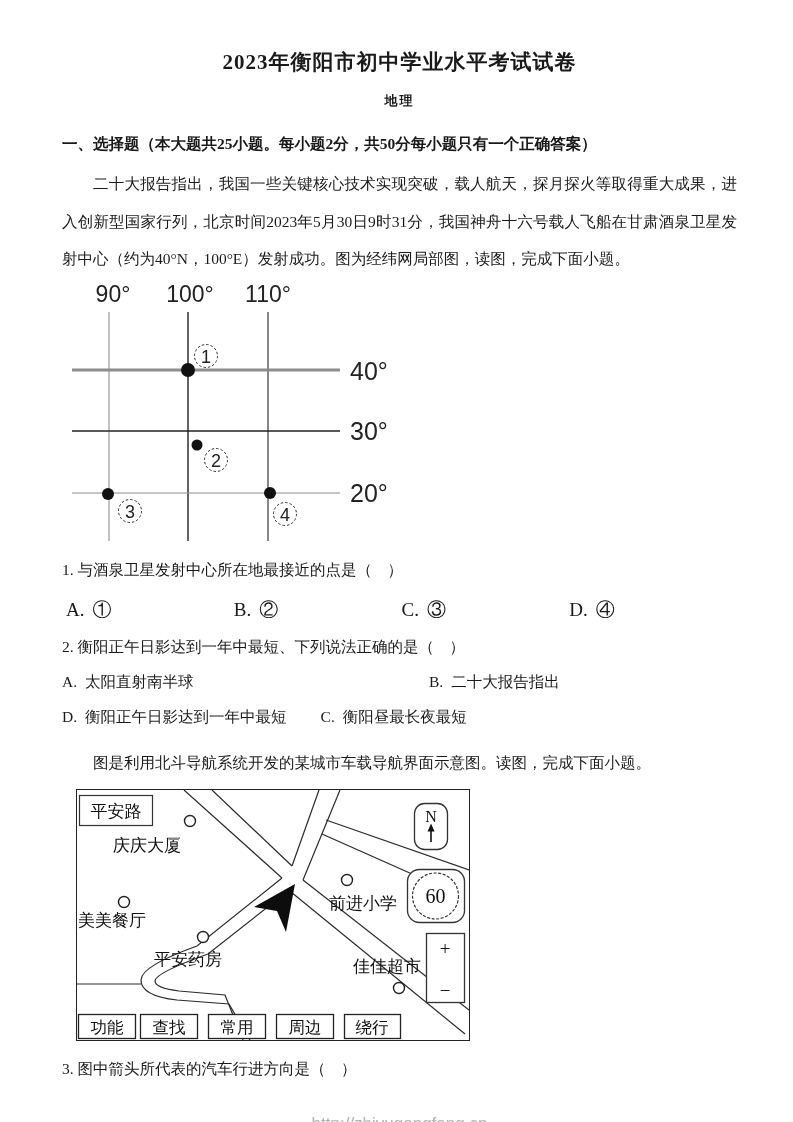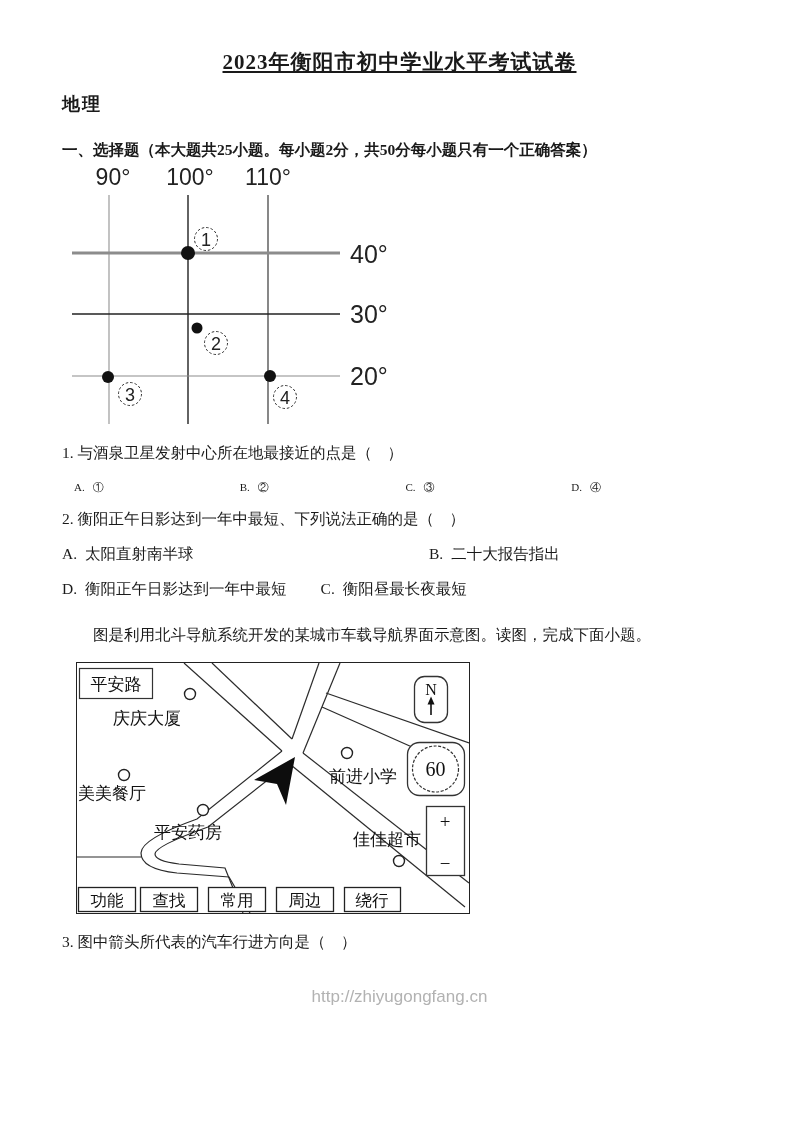--- a/index.html
+++ b/index.html
@@ -1,25 +1,25 @@
 <!DOCTYPE html>
 <html lang="zh"><head>
 <meta charset="utf-8">
 <style>
   html,body{margin:0;padding:0;background:#fff;}
   body{width:793px;height:1122px;overflow:hidden;position:relative;
        font-family:"Liberation Serif","DejaVu Serif",serif;color:#1a1a1a;}
   .content{padding:0 56px 0 62px;}
-  .doc-title{margin:48px 0 0 0;text-align:center;font-size:21px;font-weight:bold;letter-spacing:1px;text-decoration:underline;}
-  .doc-subject{margin:16px 0 0 0;font-size:18px;font-weight:bold;letter-spacing:2px;}
+  .doc-title{margin:48px 0 0 0;text-align:center;font-size:21px;font-weight:bold;letter-spacing:1px;}
+  .doc-subject{margin:16px 0 0 0;text-align:center;font-size:13px;font-weight:bold;letter-spacing:2px;}
   .section-heading{margin:24px 0 0 0;font-size:15.5px;font-weight:bold;}
   .intro{margin:10px 0 0 0;font-size:15.5px;line-height:2.42;text-align:justify;text-indent:2em;}
   .fig-grid{display:block;margin:2px 0 0 -2px;}
   .question{margin:14px 0 0 0;font-size:15.5px;}
-  .opt-row4{display:flex;margin:16px 0 0 12px;font-size:11px;justify-content:center;}
+  .opt-row4{display:flex;margin:16px 0 0 4px;font-size:19px;justify-content:center;}
   .opt-row4 .opt{width:25%;}
   .opt-grid2{margin:4px 0 0 0;font-size:15.5px;}
   .opt-grid2 .row{display:flex;margin:14px 0 0 0;gap:34px;}
   .opt-grid2 .opt.left{width:333px;}
   .opt-label{margin-right:8px;}
   .map-fig{position:relative;width:392px;height:250px;border:1.6px solid #222;margin:8px 0 0 14px;}
   .map-fig svg{display:block;}
   .q3{margin:18px 0 8px 0;}
   .footer-url{margin:34px 0 0 0;text-align:center;font-size:17px;color:#b2b2b2;
               font-family:"Liberation Sans","DejaVu Sans",sans-serif;}
@@ -27,20 +27,21 @@
 </style>
 </head>
 <body>
 
 <div class="content">
 
   <h1 class="doc-title">2023年衡阳市初中学业水平考试试卷</h1>
   <h2 class="doc-subject">地理</h2>
   <div class="section-heading">一、选择题（本大题共25小题。每小题2分，共50分每小题只有一个正确答案）</div>
 
+  <p class="intro">二十大报告指出，我国一些关键核心技术实现突破，载人航天，探月探火等取得重大成果，进入创新型国家行列，北京时间2023年5月30日9时31分，我国神舟十六号载人飞船在甘肃酒泉卫星发射中心（约为40°N，100°E）发射成功。图为经纬网局部图，读图，完成下面小题。</p>
 
   <svg class="fig-grid" width="400" height="266" viewBox="0 0 400 266">
     <g class="sans" font-family="Liberation Sans, DejaVu Sans, sans-serif">
 
       <line x1="49" y1="32" x2="49" y2="261" stroke="#9a9a9a" stroke-width="1.2"></line>
       <line x1="128" y1="32" x2="128" y2="261" stroke="#222" stroke-width="1.4"></line>
       <line x1="208" y1="32" x2="208" y2="261" stroke="#555" stroke-width="1.4"></line>
 
       <line x1="12" y1="90" x2="280" y2="90" stroke="#8c8c8c" stroke-width="3.2"></line>
       <line x1="12" y1="151" x2="280" y2="151" stroke="#222" stroke-width="1.3"></line>

